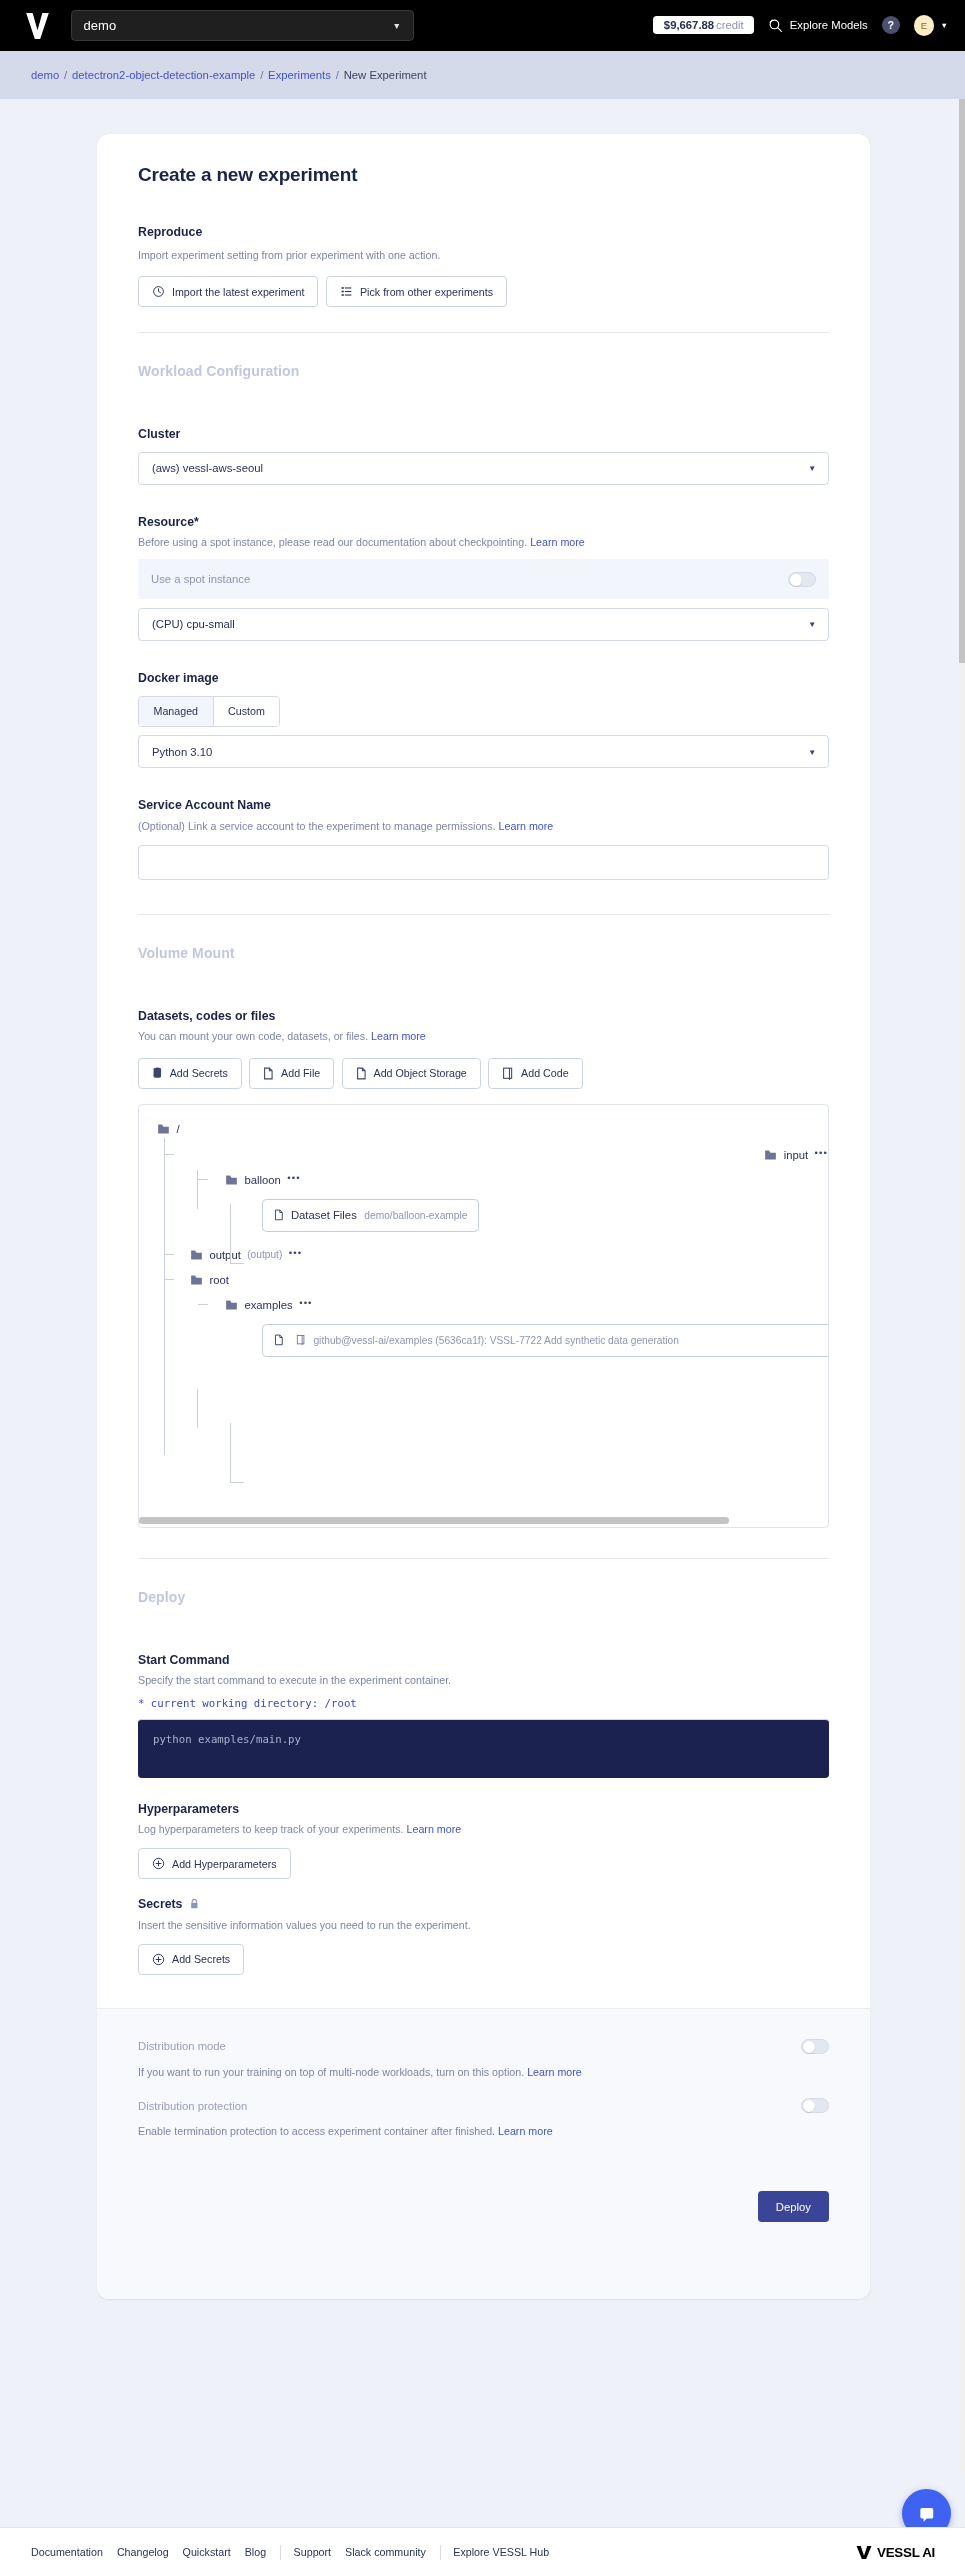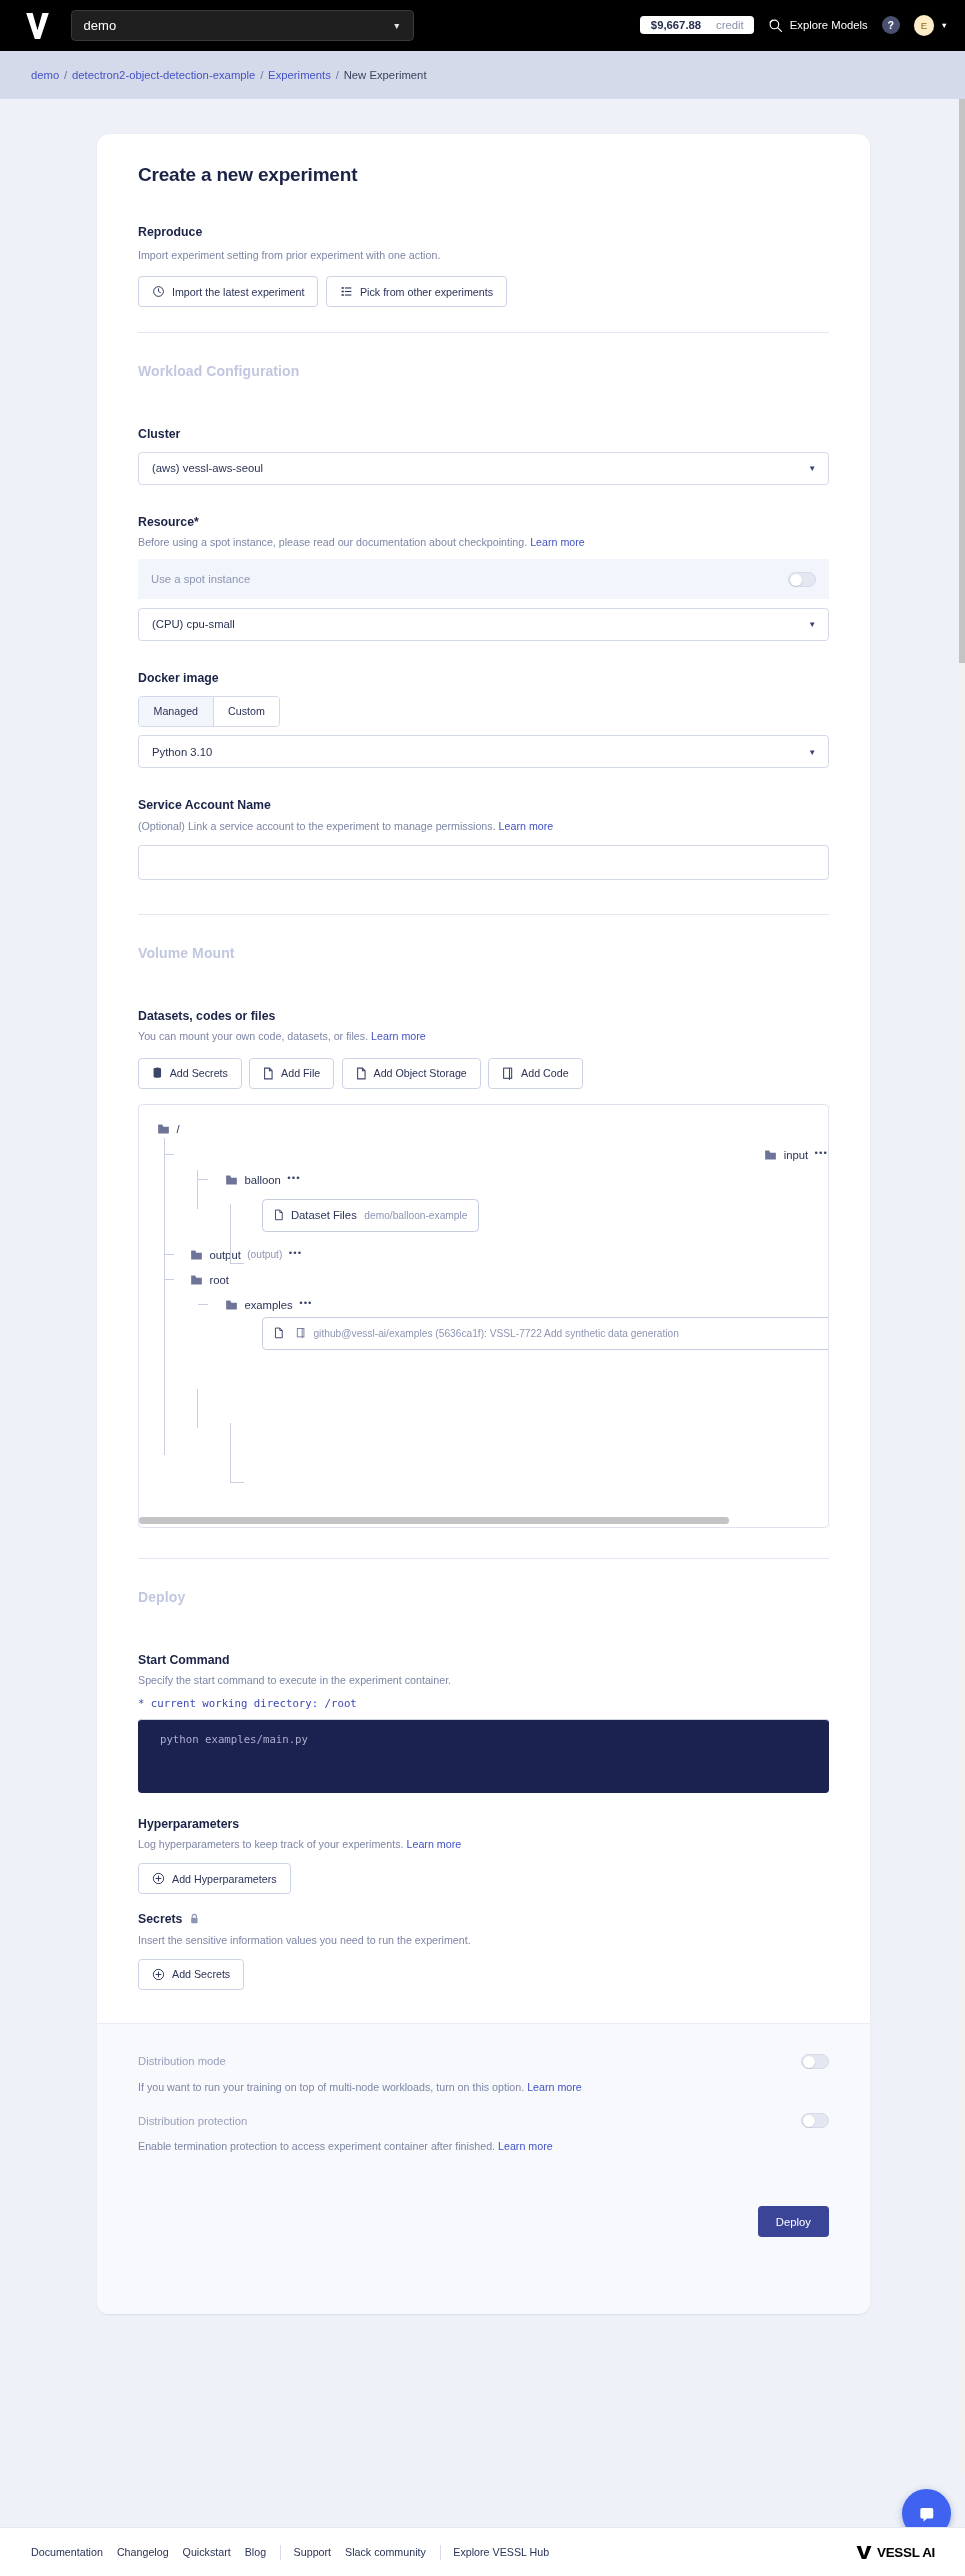--- a/index.html
+++ b/index.html
@@ -30,21 +30,21 @@
   .org-select .caret { margin-left: auto; font-size: 8.6px; color: #e6e6e6; }
   .topbar-right {
     margin-left: auto; margin-right: 18px;
     display: flex; align-items: center; gap: 14px;
   }
   .credit-pill {
     background: #fff; border-radius: 3.8px; height: 18px;
     display: flex; align-items: center; padding: 0 10.7px;
     font-size: 11.3px; color: #28304e; font-weight: 600; white-space: nowrap;
   }
-  .credit-pill .credit-word { color: #8b93ab; font-weight: 400; margin-left: 15px; }
+  .credit-pill .credit-word { color: #8b93ab; font-weight: 400; margin-left: 2px; }
   .explore-models {
     display: flex; align-items: center; gap: 6.4px;
     color: #fff; font-size: 11.3px; white-space: nowrap;
   }
   .help-icon {
     width: 18px; height: 18px; border-radius: 50%;
     background: #4a5070; color: #fff; font-size: 10.7px; font-weight: bold;
     display: flex; align-items: center; justify-content: center;
   }
   .avatar {
@@ -164,23 +164,23 @@
     height: 33px; padding: 0 10.7px; font-size: 11.3px; color: #2b3358; white-space: nowrap;
   }
   .chip .sub { color: #8e95b4; font-size: 10.2px; }
   .hscroll {
     position: absolute; left: 0; bottom: 3.2px; width: 590px; height: 6.4px;
     background: #c4c4c4; border-radius: 3.2px;
   }
 
   
   .code-area {
-    width: 100%; height: 74px; background: #1b2250; border-radius: 3.8px;
+    width: 100%; height: 59px; background: #1b2250; border-radius: 3.8px;
     border-top: 1.6px solid #cfd4e6;
-    padding: 13px 22px; color: #a9b0cf;
+    padding: 13px 15px; color: #a9b0cf;
     font-family: "DejaVu Sans Mono", monospace; font-size: 10.7px;
   }
   .mono-note {
     font-family: "DejaVu Sans Mono", monospace; font-size: 10.7px; color: #3d49b5;
   }
 
   
   .card-grey {
     background: #f7f9fc; border-top: 0.5px solid #eaedf5;
     padding: 30px 41px 38px 41px;
@@ -526,21 +526,21 @@
                   <rect x="2" y="1" width="8" height="3" fill="#6d7497"></rect>
                 </svg>
             </span>
             <span class="nm">examples</span>
             <span class="dots">•••</span>
           </div>
 
           
           <div style="position:absolute; left:91px; top:318px; width:1.1px; height:60px; background:#c9cee1;"></div>
           <div style="position:absolute; left:91px; top:377px; width:14px; height:1.1px; background:#c9cee1;"></div>
-          <div class="chip" style="margin:6px 0 0 105px; width:703px; overflow:hidden;align-items:center;">
+          <div class="chip" style="margin:13px 0 0 105px; width:703px; overflow:hidden;align-items:center;">
             <span class="icon">
               <svg width="9.7" height="11.8" viewBox="0 0 20 24">
                   <path d="M3 2 h9 l5 5 v15 h-14 z" fill="none" stroke="#3d4569" stroke-width="2"></path>
                   <path d="M12 2 v5 h5" fill="none" stroke="#3d4569" stroke-width="2"></path>
                 </svg>
             </span>
             <span class="icon" style="margin-left:5.4px;">
               <svg width="9.7" height="11.8" viewBox="0 0 22 24">
                   <rect x="3" y="2" width="15" height="19" fill="none" stroke="#6d7497" stroke-width="2"></rect>
                   <rect x="13" y="2" width="2" height="22" fill="#6d7497"></rect>

